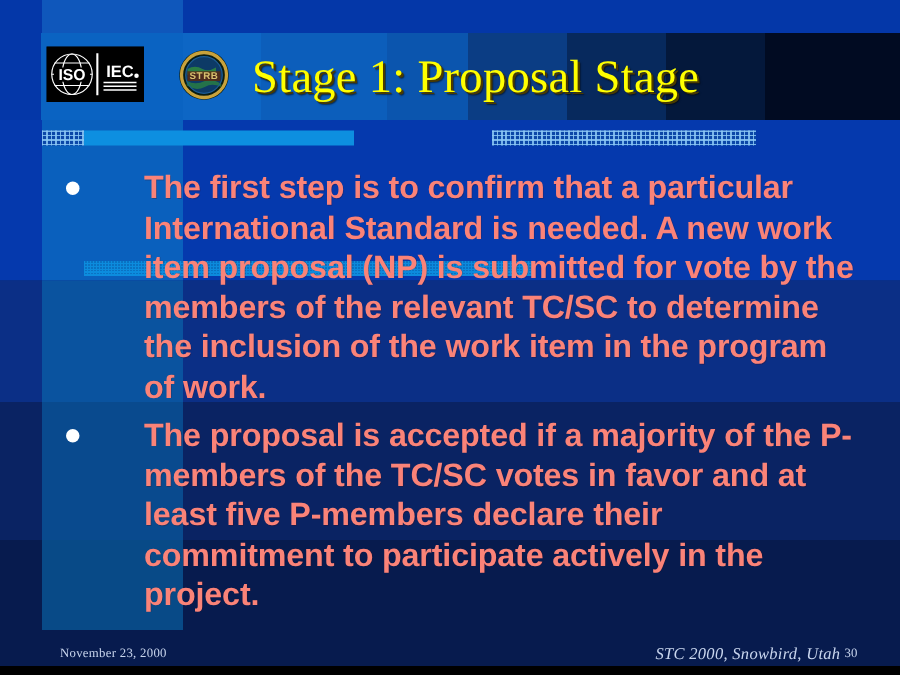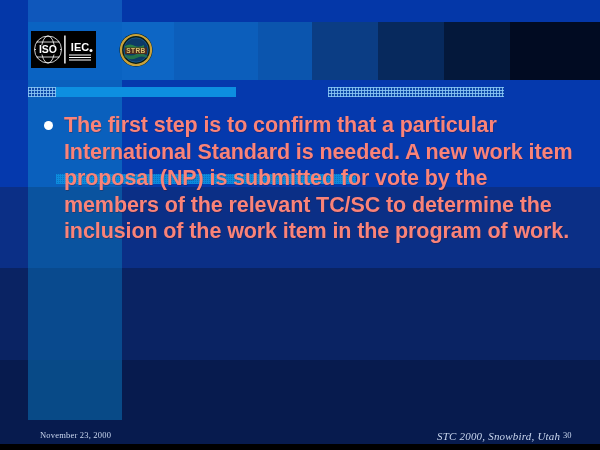--- a/index.html
+++ b/index.html
@@ -141,20 +141,21 @@
     position: absolute;
     left: 44px;
     top: 112px;
     width: 530px;
   }
   .bullet-row {
     position: relative;
     display: flex;
     align-items: flex-start;
     margin-bottom: 6px;
+    gap: 32px;
   }
   .bullet-dot {
     flex: 0 0 auto;
     width: 9px;
     height: 9px;
     border-radius: 50%;
     background: #ffffff;
     margin-top: 9px;
     margin-right: 11px;
   }
@@ -249,32 +250,37 @@
       <circle cx="18" cy="17" r="15" fill="none" stroke="#c8a23c" stroke-width="2.2"></circle>
       <circle cx="18" cy="17" r="12.2" fill="#0d3a66"></circle>
       <path d="M7 13 q5 -3 10 0 q4 2 9 -1 l0 4 q-5 3 -10 0 q-4 -2 -9 1 z" fill="#2f8a3e" opacity="0.85"></path>
       <path d="M6.5 21 q6 3 12 0 q5 -2 11 2 l0 2 q-6 -3 -11 0 q-6 3 -12 -1 z" fill="#2f8a3e" opacity="0.7"></path>
       <ellipse cx="18" cy="17" rx="12.2" ry="12.2" fill="none" stroke="#1b5c96" stroke-width="0.8"></ellipse>
       <rect x="7" y="14.5" width="22" height="6.5" fill="#5b2a12" opacity="0.85"></rect>
       <text x="18" y="19.8" font-family="Liberation Sans, sans-serif" font-size="6.5" font-weight="bold" fill="#d8c070" text-anchor="middle" letter-spacing="0.4">STRB</text>
     </svg>
   </div>
 
+  <div class="slide-title">Stage 1: Proposal Stage</div>
 
   <div class="dither-band">
     <div class="dither-band-2"></div>
   </div>
   <div class="dither-left-check"></div>
   <div class="dither-solid"></div>
   <div class="dither-right"></div>
 
   <div class="body-area">
     <div class="bullet-row">
       <span class="bullet-dot"></span>
       <span class="bullet-text">The first step is to confirm that a particular International Standard is needed. A new work item proposal (NP) is submitted for vote by the members of the relevant TC/SC to determine the inclusion of the work item in the program of work.</span>
     </div>
+    <div class="bullet-row">
+      <span class="bullet-dot"></span>
+      <span class="bullet-text">The proposal is accepted if a majority of the P-members of the TC/SC votes in favor and at least five P-members declare their commitment to participate actively in the project.</span>
+    </div>
   </div>
 
   <div class="footer-date">November 23, 2000</div>
   <div class="footer-center">STC 2000, Snowbird, Utah</div>
   <div class="footer-page">30</div>
 
 </div>
 
 </body></html>

